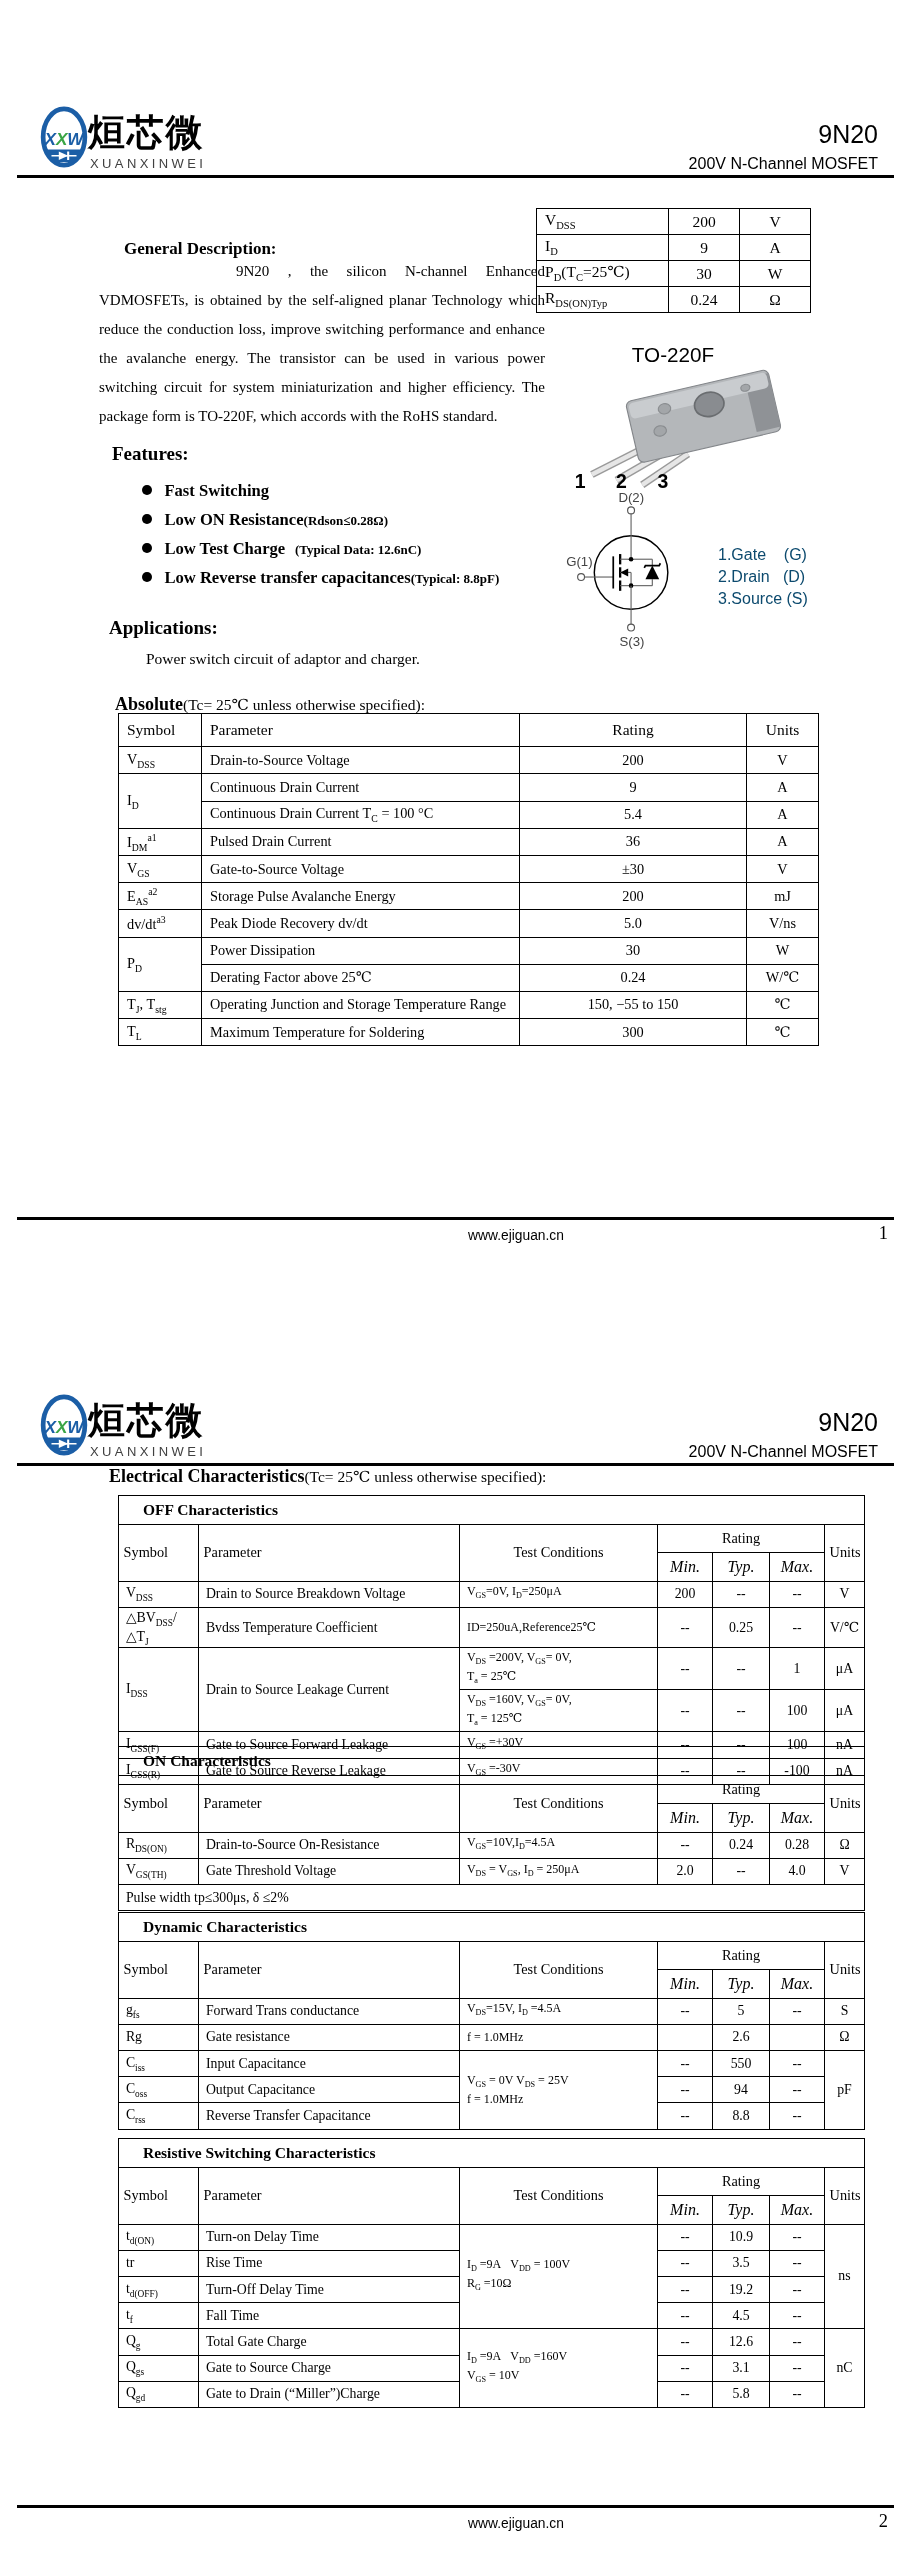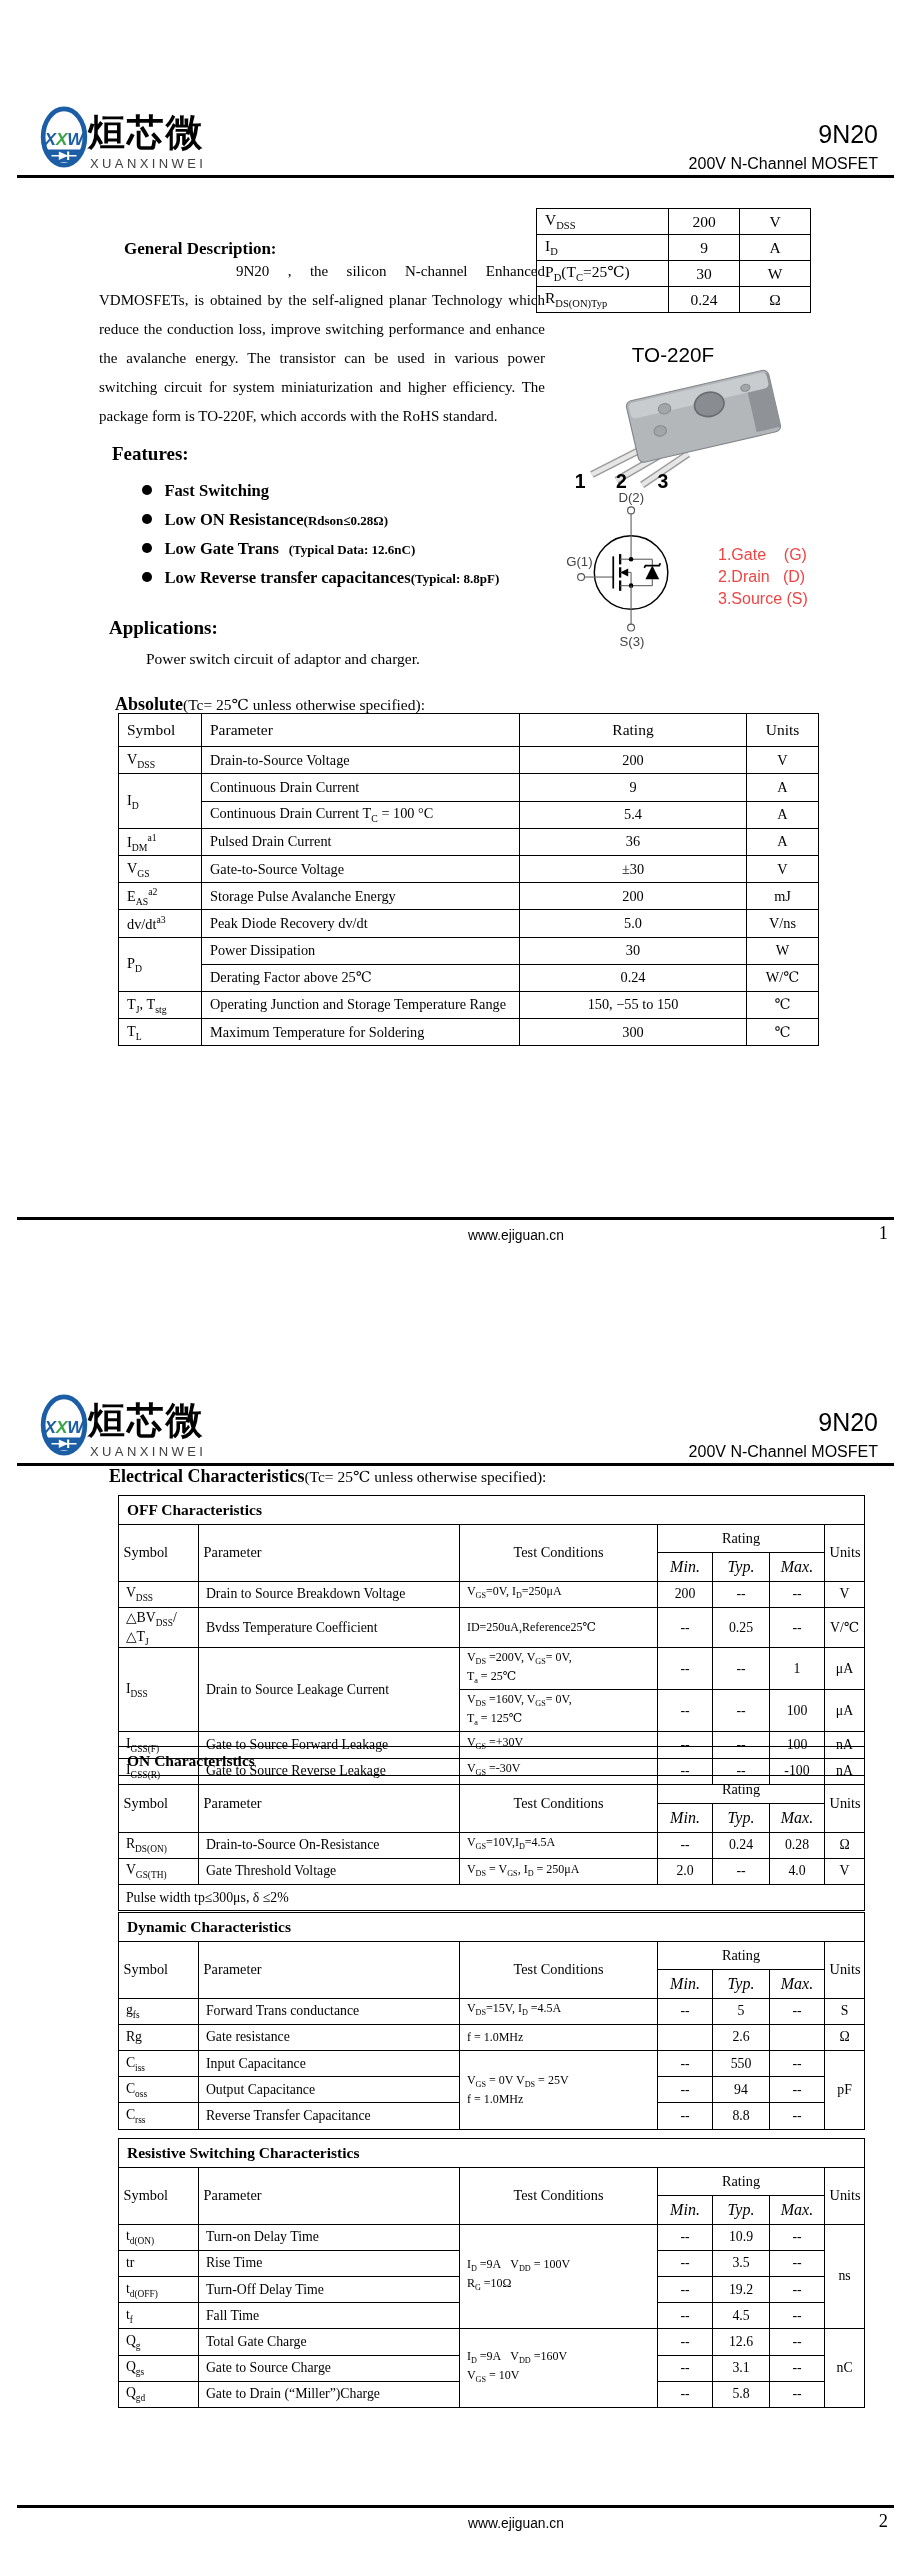--- a/index.html
+++ b/index.html
@@ -34,38 +34,38 @@
   .abs-head{position:absolute;left:115px;top:694px;font-size:15.5px;}
   .abs-head b{font-size:18px;}
 
   
   .sum-table{position:absolute;left:536px;top:208px;border-collapse:collapse;table-layout:fixed;border:1.7px solid #000;}
   .sum-table td{border:1.1px solid #000;height:25px;font-size:15.5px;text-align:center;padding:0 3.4px;overflow:hidden;}
   .sum-table td.tl{text-align:left;padding-left:8px;}
   .pkg-name{position:absolute;left:536px;top:343px;width:274px;text-align:center;font-size:20.7px;font-family:"Liberation Sans","DejaVu Sans",sans-serif;}
   .pkg-svg{position:absolute;left:562px;top:367px;}
   .sym-svg{position:absolute;left:565px;top:492px;}
-  .pin-legend{position:absolute;left:718px;top:544px;font-family:"Liberation Sans","DejaVu Sans",sans-serif;font-size:16px;color:#ef4444;}
+  .pin-legend{position:absolute;left:718px;top:544px;font-family:"Liberation Sans","DejaVu Sans",sans-serif;font-size:16px;color:#0c4a6e;}
   .pin-legend div{height:22px;line-height:22px;white-space:pre;}
 
   
   .dt{border-collapse:collapse;table-layout:fixed;border:1.7px solid #000;position:absolute;}
   .dt th,.dt td{border:1.1px solid #000;text-align:center;padding:1.1px 4.6px;overflow:hidden;}
   .dt .tl{text-align:left;}
 
   
   .abs-table{left:118px;top:713px;width:700px;}
   .abs-table th{height:30px;font-size:15.5px;font-weight:normal;}
   .abs-table th.tl{padding-left:8px;}
   .abs-table td{height:24px;font-size:14.3px;}
   .abs-table td.tl{padding-left:8px;}
 
   
   .p2t{width:746px;left:118px;}
-  .p2t .sect{height:26px;font-size:15.5px;font-weight:bold;text-align:left;padding-left:8px;}
+  .p2t .sect{height:26px;font-size:15.5px;font-weight:bold;text-align:left;padding-left:24px;}
   .p2t th{font-weight:normal;font-size:14.3px;}
   .p2t th.hmain{height:25px;}
   .p2t th.hsub{height:25px;font-size:16px;font-style:italic;}
   .p2t td{height:23px;font-size:13.8px;}
   .p2t td.tl{padding-left:6.9px;}
   .p2t td.cond{font-size:12px;text-align:left;padding-left:6.9px;line-height:15px;}
   .p2-lead{position:absolute;left:109px;top:178px;font-size:15.5px;}
   .p2-lead b{font-size:18px;}
   .t-off{top:207px;}
   .t-on{top:458px;}
@@ -190,21 +190,21 @@
   <div class="pin-legend">
       <div>1.Gate&nbsp;&nbsp;&nbsp;&nbsp;(G)</div>
       <div>2.Drain&nbsp;&nbsp;&nbsp;(D)</div>
       <div>3.Source (S)</div>
     </div>
 
   <div class="feat-title">Features:</div>
   <ul class="feat-list">
       <li><span class="feat-bullet"></span><span class="feat-main">Fast Switching</span><span class="feat-note"></span></li>
       <li><span class="feat-bullet"></span><span class="feat-main">Low ON Resistance</span><span class="feat-note">(Rdson≤0.28Ω)</span></li>
-      <li><span class="feat-bullet"></span><span class="feat-main">Low Gate Trans</span><span class="feat-note">&nbsp;&nbsp;&nbsp;(Typical Data: 12.6nC)</span></li>
+      <li><span class="feat-bullet"></span><span class="feat-main">Low Test Charge</span><span class="feat-note">&nbsp;&nbsp;&nbsp;(Typical Data: 12.6nC)</span></li>
       <li><span class="feat-bullet"></span><span class="feat-main">Low Reverse transfer capacitances</span><span class="feat-note">(Typical: 8.8pF)</span></li>
     </ul>
 
   <div class="apps-title">Applications:</div>
   <div class="apps-body">Power switch circuit of adaptor and charger.</div>
 
   <div class="abs-head"><b>Absolute</b><span>(Tc= 25℃  unless otherwise specified):</span></div>
 
   <table class="dt abs-table">
     <colgroup>

